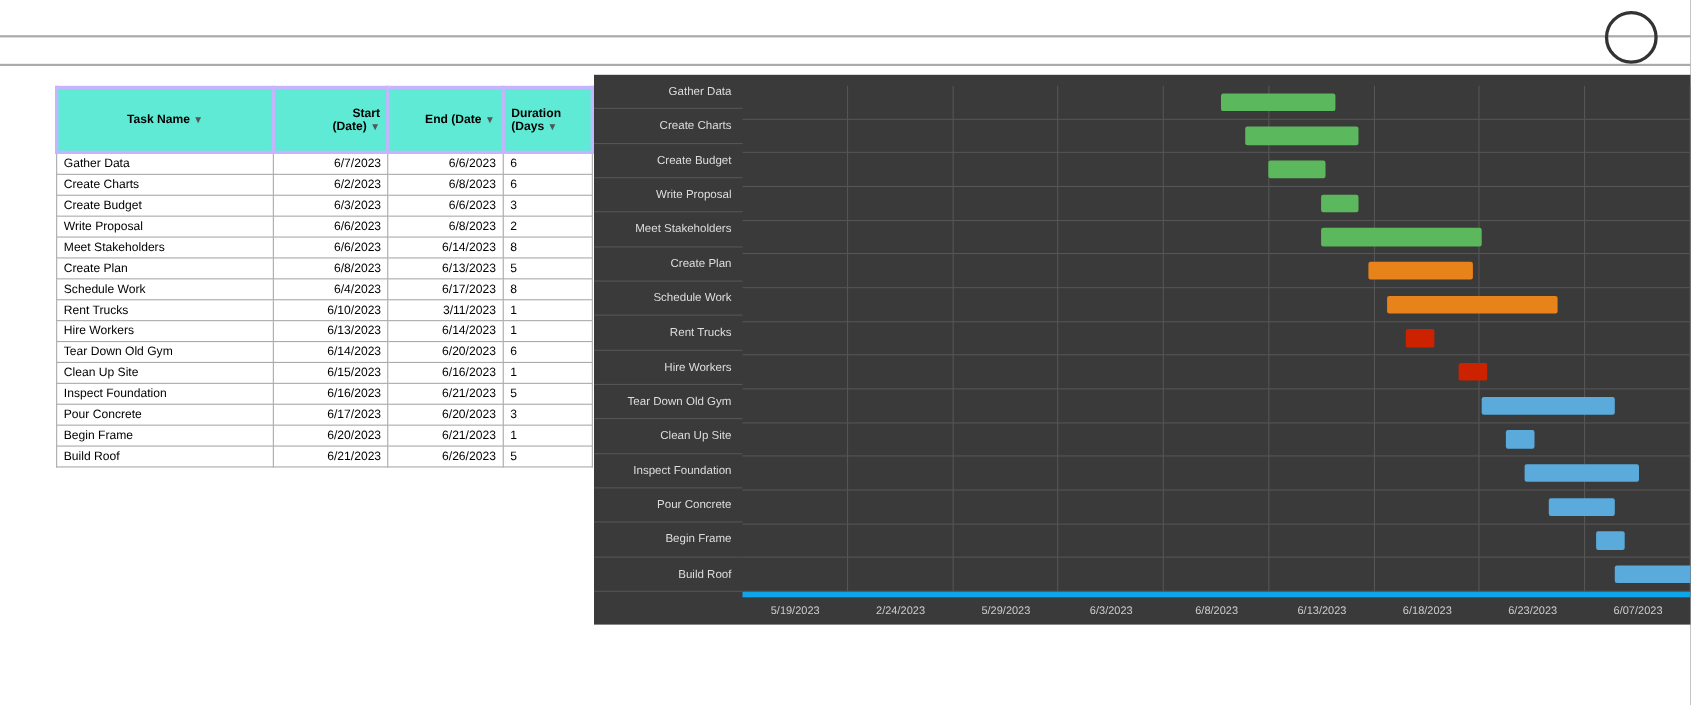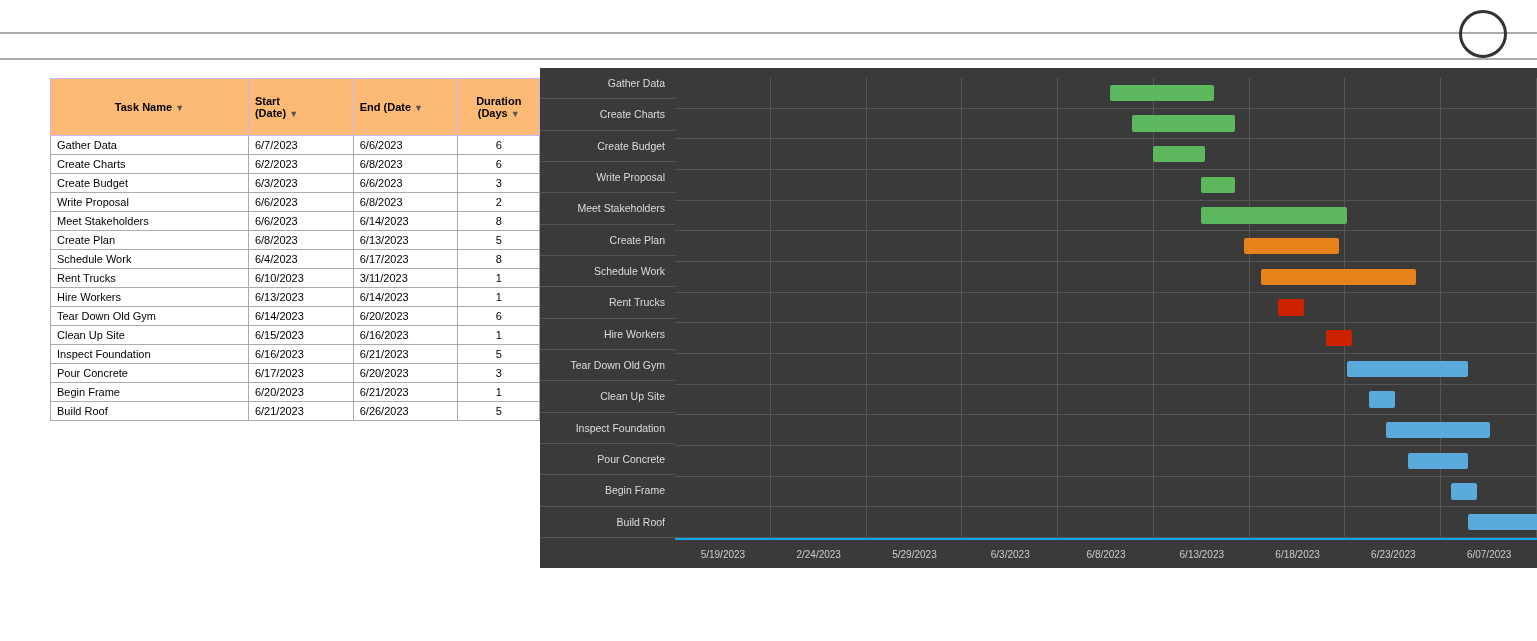--- a/index.html
+++ b/index.html
@@ -37,36 +37,36 @@
 
     .divider { border-top: 2px solid #aaa; margin: 8px 0; }
 
     .main-content { display: flex; padding: 0 0 0 50px; }
 
     
     .table-section { width: 490px; flex-shrink: 0; padding-top: 10px; }
 
     table { border-collapse: collapse; width: 100%; }
     table thead tr th {
-      border: 1px solid #c4b5fd;
+      border: 3px solid #c4b5fd;
       padding: 16px 6px;
       text-align: center;
-      background: #fdba74;
+      background: #5eead4;
       font-size: 11px;
       font-weight: bold;
     }
     table tbody tr td {
       border: 1px solid #aaa;
       padding: 3px 6px;
       font-size: 11px;
     }
     .col-task { width: 170px; }
-    .col-start { width: 90px; text-align: left; }
-    .col-end { width: 90px; text-align: left; }
-    .col-dur { width: 70px; text-align: center; }
+    .col-start { width: 90px; text-align: right; }
+    .col-end { width: 90px; text-align: right; }
+    .col-dur { width: 70px; text-align: left; }
 
     th .filter-icon {
       display: inline-block;
       font-size: 9px;
       color: #555;
     }
 
     
     .gantt-section {
       flex: 1;
@@ -149,21 +149,21 @@
     .bar-blue { background: #5aabdb; }
 
     .gantt-axis {
       position: absolute;
       bottom: 0;
       left: 0;
       right: 0;
       height: 30px;
       display: flex;
       align-items: center;
-      border-top: 2px solid #0ea5e9;
+      border-top: 5px solid #0ea5e9;
     }
 
     .gantt-axis-label {
       flex: 1;
       text-align: center;
       font-size: 10px;
       color: #ccc;
     }
   </style>
 </head>

